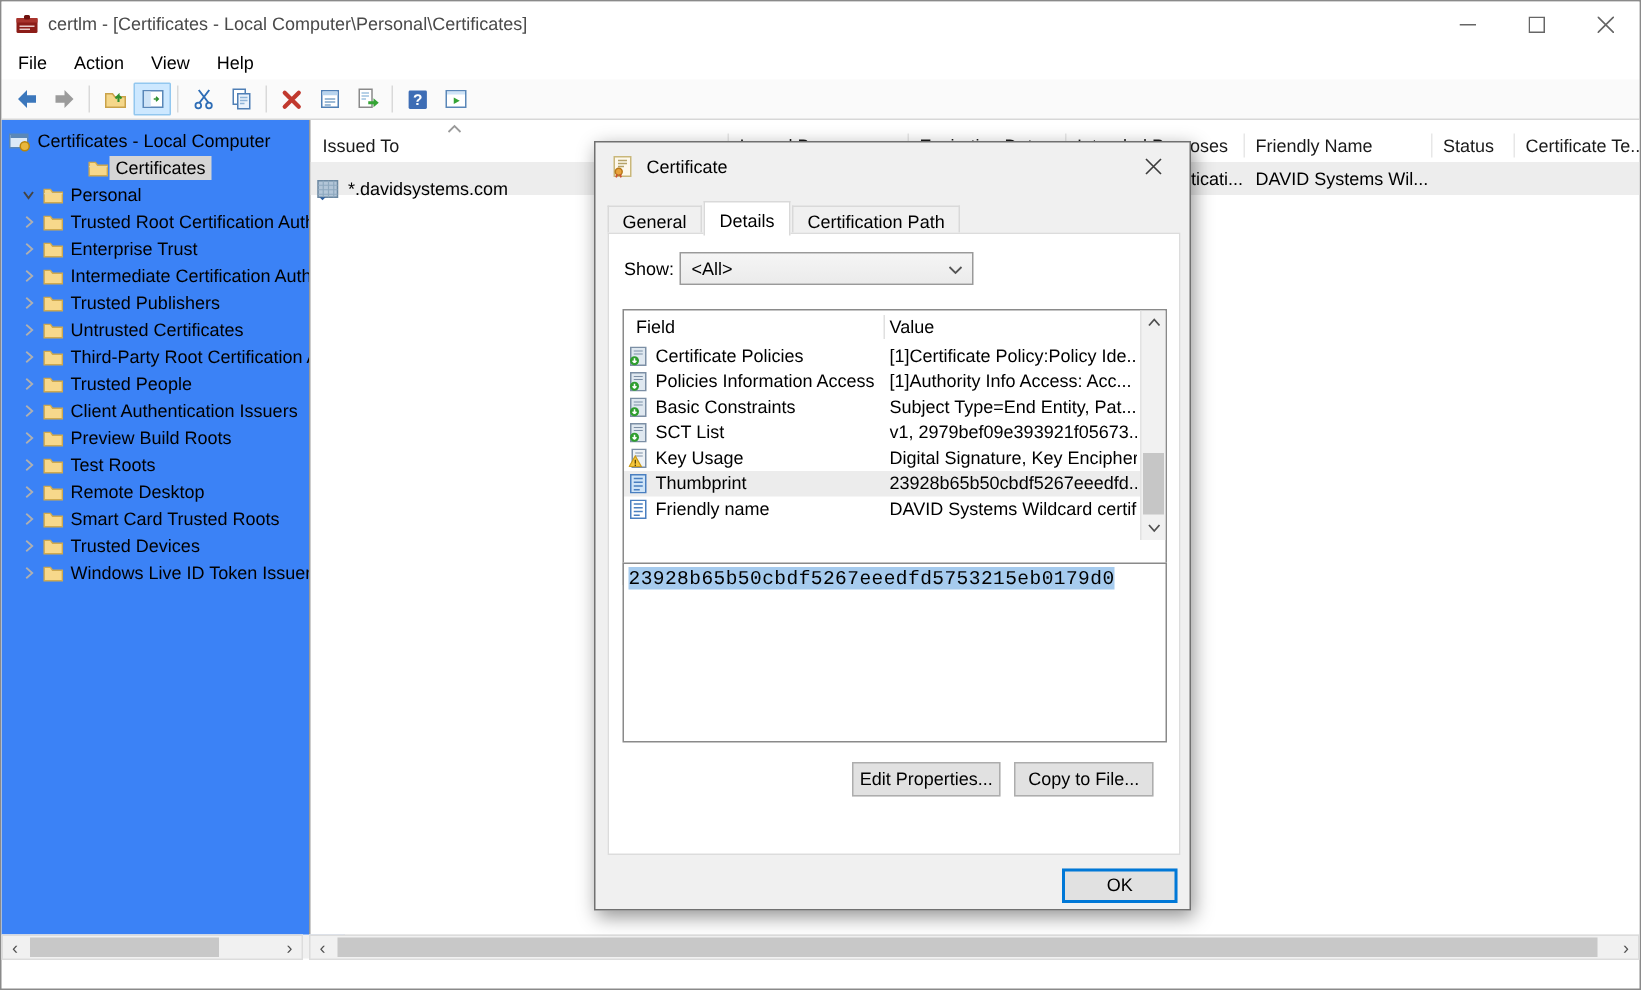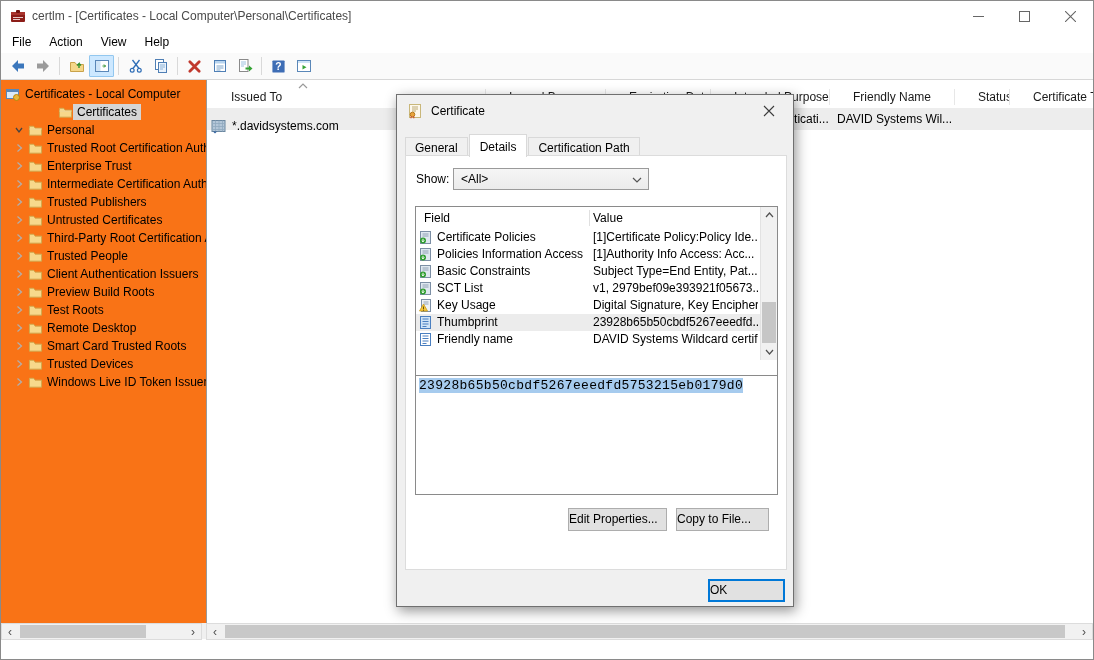--- a/index.html
+++ b/index.html
@@ -22,35 +22,35 @@
   .toolbar{position:absolute;top:52px;left:0;right:0;height:27px;background:#fafafa;border-bottom:1px solid #d7d7d7;
            display:flex;align-items:center;padding-left:4px}
   .tbtn{width:25px;height:22px;display:flex;align-items:center;justify-content:center;border:1px solid transparent;border-radius:1px}
   .tbtn.active{background:#cde8ff;border-color:#92c7ef}
   .tsep{width:1px;height:18px;background:#d9d9d9;margin:0 4px}
 
   
   .content{position:absolute;top:79px;left:0;right:0;bottom:20px;background:#f0f0f0}
 
   
-  .tree-panel{position:absolute;left:0;top:0;width:229px;height:543px;background:#f97316;border-right:1px solid #999;
+  .tree-panel{position:absolute;left:0;top:0;width:229px;height:543px;background:#3b82f6;border-right:1px solid #999;
               overflow:hidden;padding-top:5px}
   .titem{height:18px;display:flex;align-items:center;white-space:nowrap}
   .titem .chev{flex:0 0 16px;display:flex;justify-content:center}
   .titem .ticon{flex:0 0 16px;display:flex;justify-content:center}
   .lvl0{padding-left:4px}
   .lvl1{padding-left:10px}
   .lvl2{padding-left:56px}
   .tlabel{padding:1px 4px}
   .tlabel.sel{background:#d5d5d5}
 
   
   .list-panel{position:absolute;left:205px;top:0;right:0;height:543px;background:#fff;border-left:1px solid #999;overflow:hidden}
   .lheader{position:absolute;left:0;top:6px;right:0;height:22px;color:#1a1a1a}
-  .hcell{position:absolute;top:0;height:22px;line-height:22px;padding-left:24px;white-space:nowrap;overflow:hidden}
+  .hcell{position:absolute;top:0;height:22px;line-height:22px;padding-left:8px;white-space:nowrap;overflow:hidden}
   .hsep{position:absolute;top:3px;height:16px;width:1px;background:#e7e7e7}
   .sorticon{position:absolute;left:90px;top:-4px}
   .lrow{position:absolute;left:0;top:28px;right:0;height:22px;background:#ededed}
   .cell{position:absolute;top:0;height:36px;line-height:22px;white-space:nowrap}
   .cell.c0{left:4px;display:flex;align-items:center;gap:5px}
 
   
   .hscroll{position:absolute;height:17px;background:#f1f1f1;border:1px solid #dcdcdc}
   .tree-hscroll{left:0;top:543px;width:201px}
   .list-hscroll{left:205px;top:543px;right:0}
@@ -88,21 +88,21 @@
   .fval{position:absolute;left:177px;overflow:hidden;right:2px}
   .vsb{position:absolute;right:0;top:0;width:17px;height:153px;background:#f1f1f1;border-left:1px solid #e2e2e2}
   .vsb .vup,.vsb .vdown{position:absolute;left:0;right:0;height:16px;display:flex;align-items:center;justify-content:center}
   .vsb .vup{top:0}.vsb .vdown{bottom:0}
   .vsb .vthumb{position:absolute;left:1px;right:1px;top:95px;height:41px;background:#c6c6c6}
 
   .thumbbox{position:absolute;left:9px;top:219px;width:363px;height:120px;background:#fff;border:1px solid #8a8a8a;
             padding:2px 3px;font-family:"Liberation Mono",monospace;font-size:13px;letter-spacing:.3px}
   .thumbbox .selected{background:#a6cbee}
 
-  .btn{position:absolute;height:23px;background:#e1e1e1;border:1px solid #adadad;line-height:21px}
+  .btn{position:absolute;height:23px;background:#e1e1e1;border:1px solid #adadad;text-align:center;line-height:21px}
   .btn-edit{left:162px;top:352px;width:99px}
   .btn-copy{left:270px;top:352px;width:93px}
   .btn-ok{right:8px;top:484px;width:77px;border:2px solid #0078d7;line-height:19px}
 </style>
 </head>
 <body>
 
 <div class="win">
 
   <div class="titlebar">

